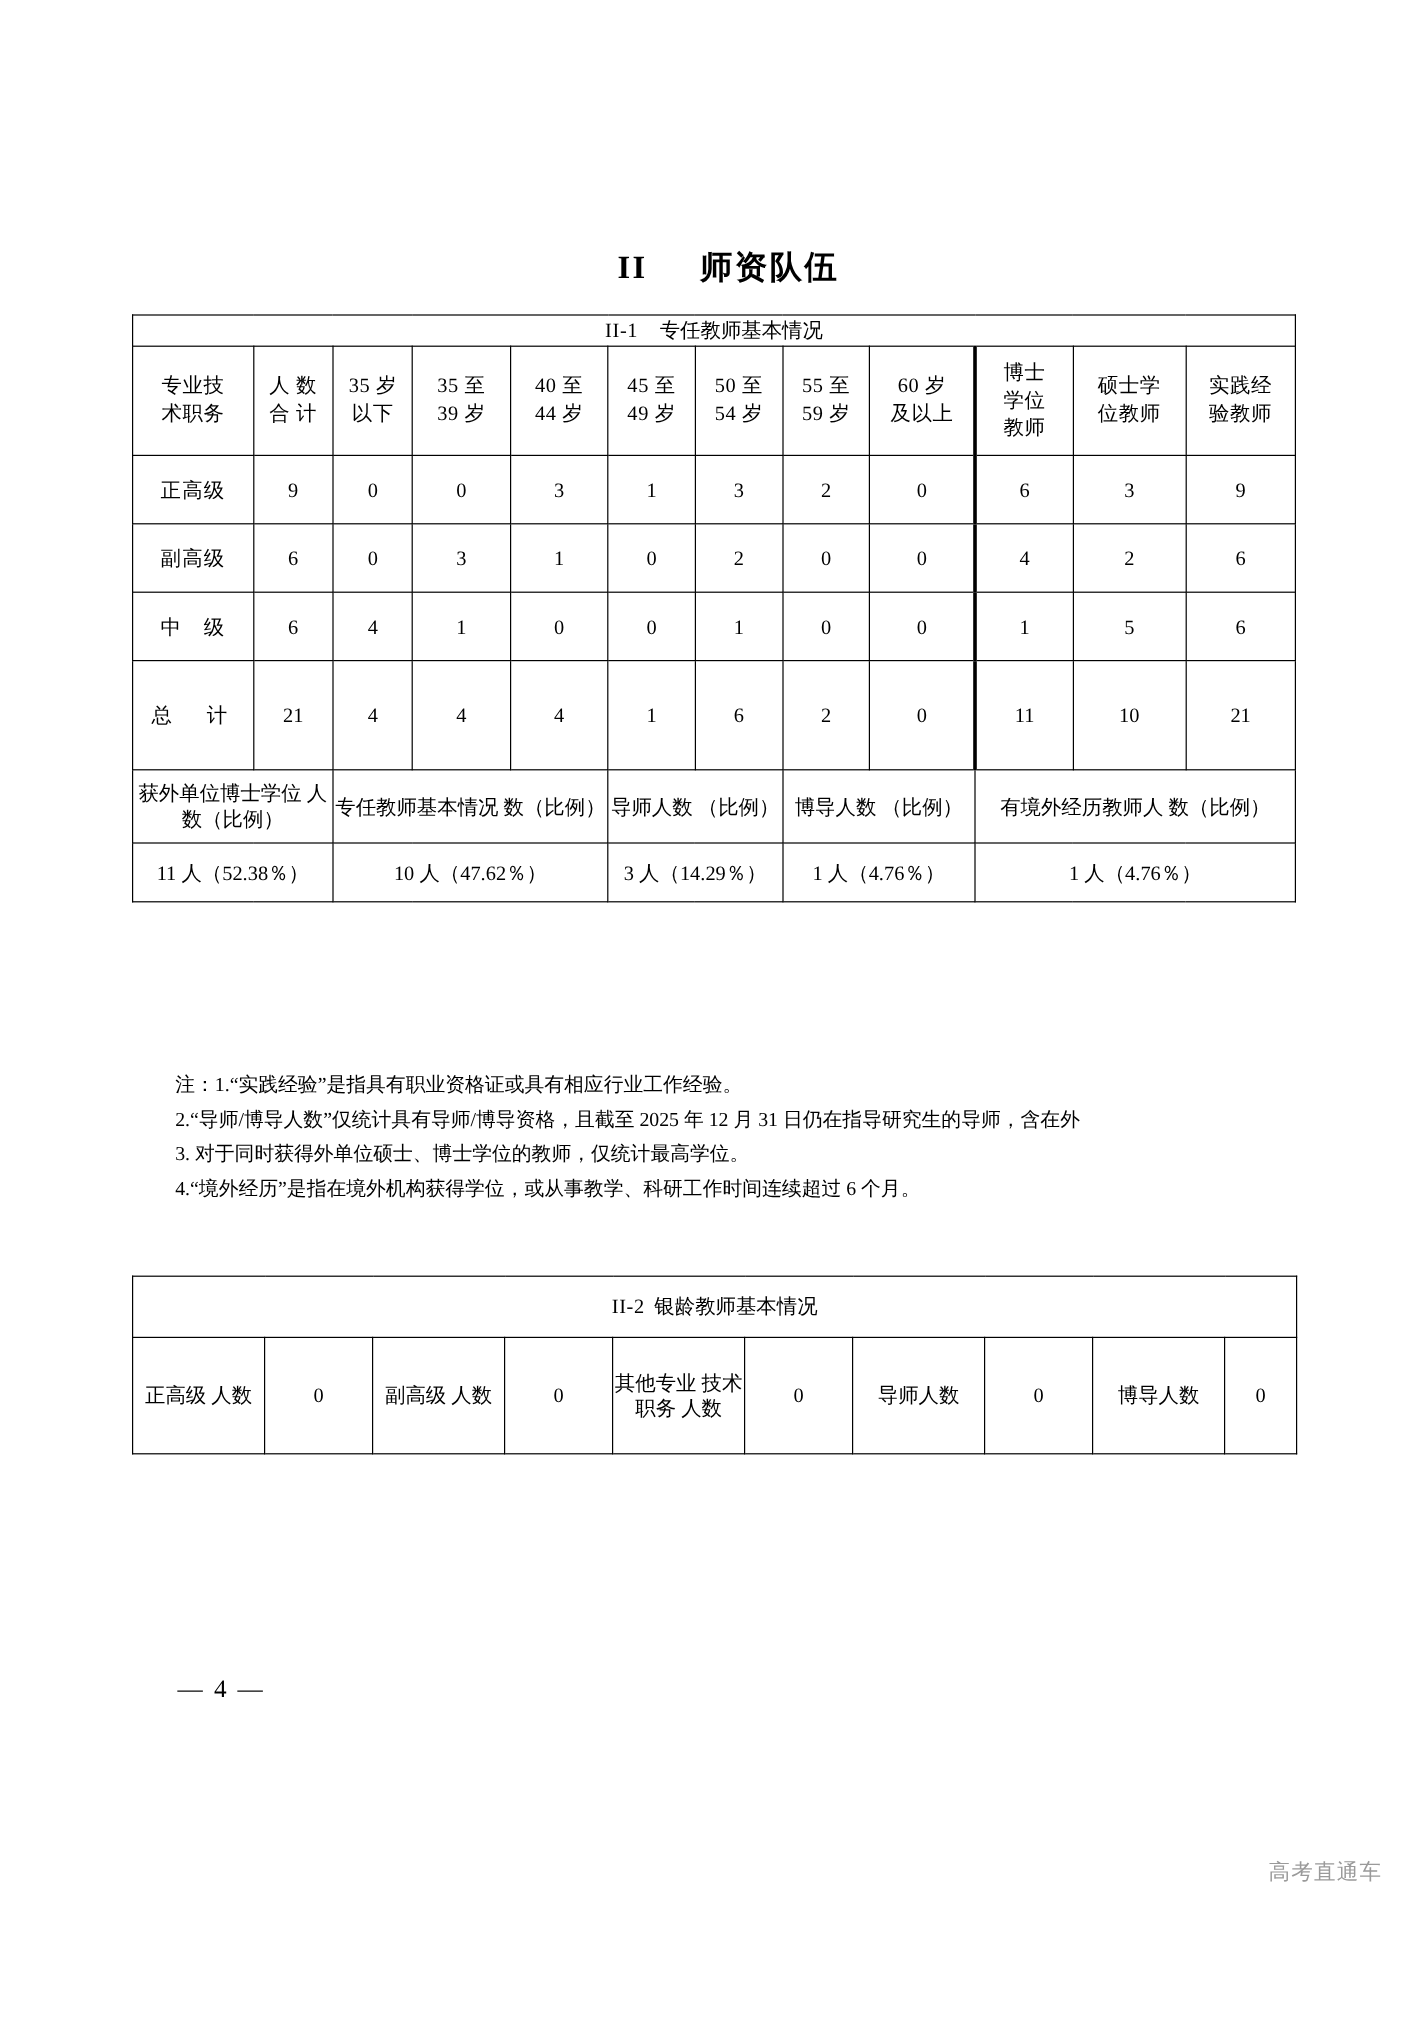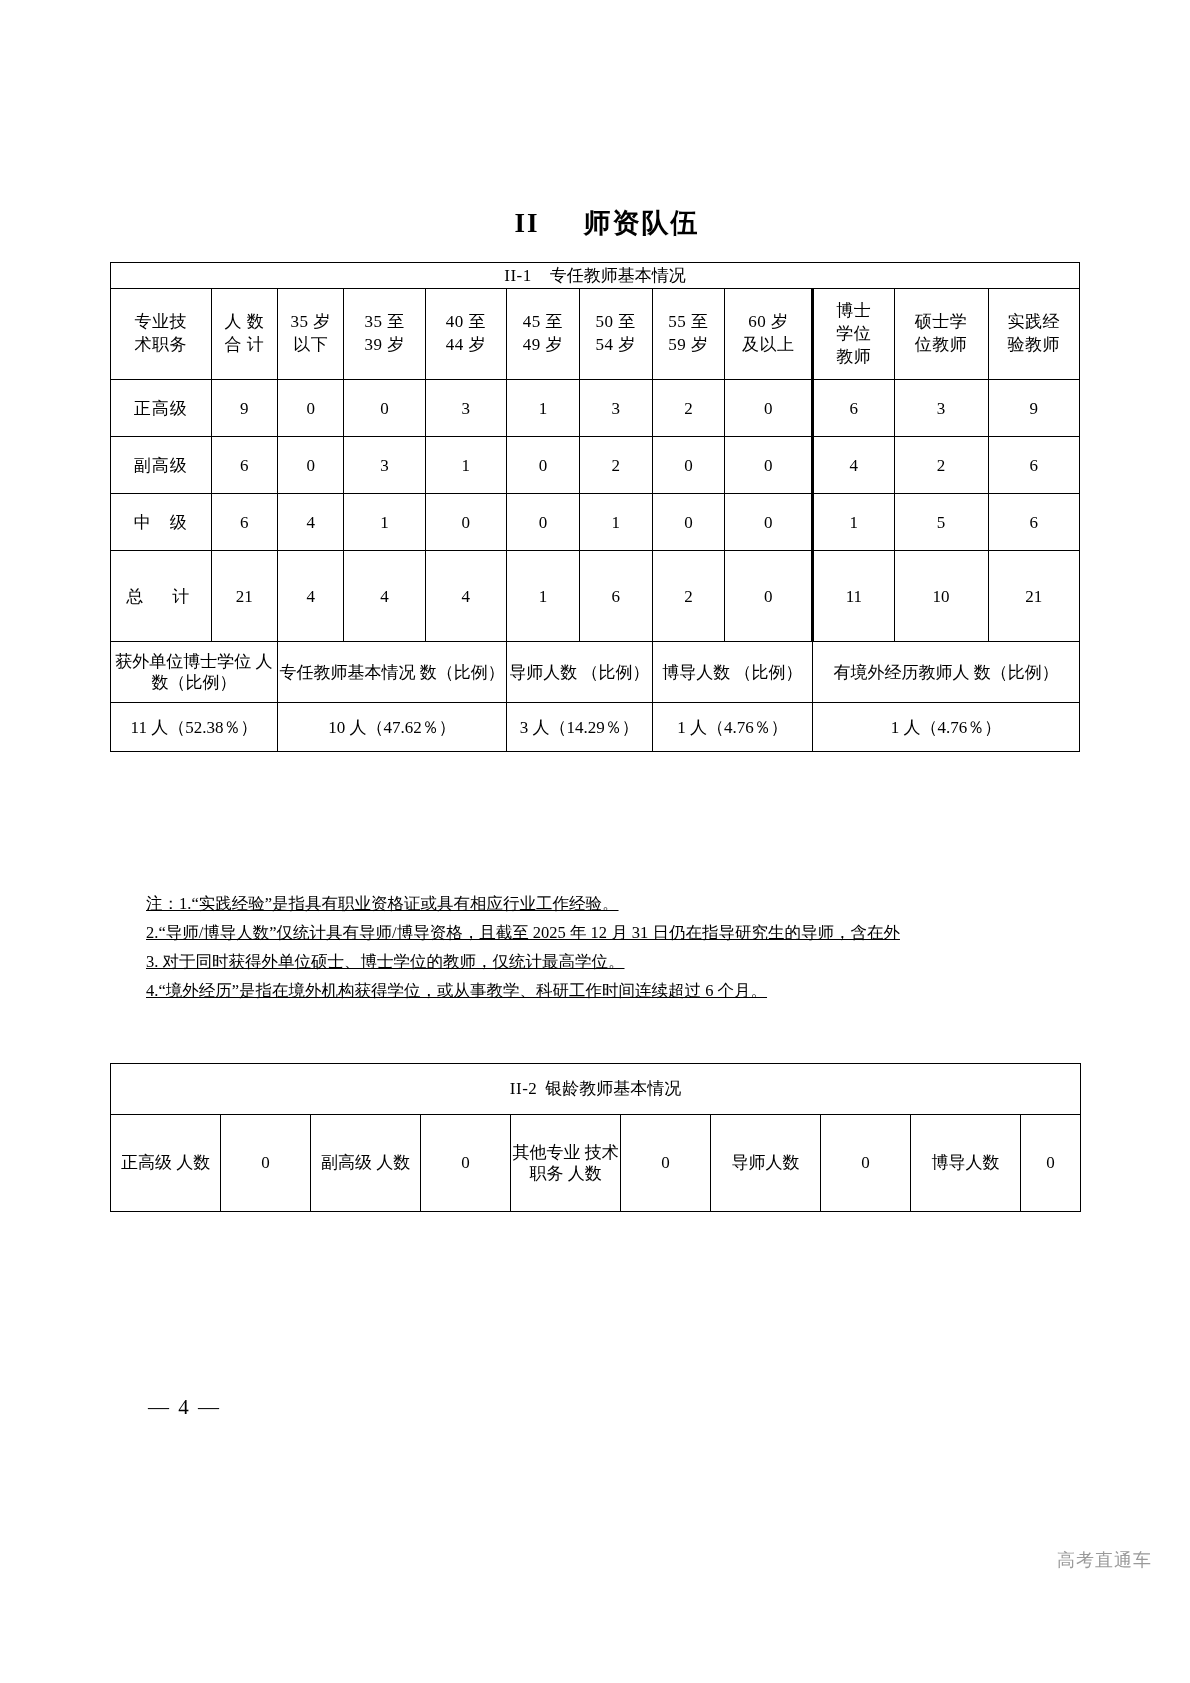--- a/index.html
+++ b/index.html
@@ -82,21 +82,21 @@
   .sub-hdr td { height: 56px; font-size: 17px; line-height: 1.3; }
   .sub-val td { height: 44px; font-size: 17px; }
   .notes {
     position: absolute;
     left: 110px;
     width: 975px;
     font-size: 16.5px;
     line-height: 1.75;
     font-family: "Liberation Serif", "DejaVu Serif", serif;
   }
-  .notes p { margin: 0; text-decoration: underline; }
+  .notes p { margin: 0; }
   .notes .ind1 { text-indent: 36px; }
   .notes .ind2 { text-indent: 36px; }
   .notes .ind0 { text-indent: 0; }
   .page-num {
     position: absolute;
     left: 0;
     top: 1395px;
     width: 1190px;
     text-align: left;
     padding-left: 148px;

